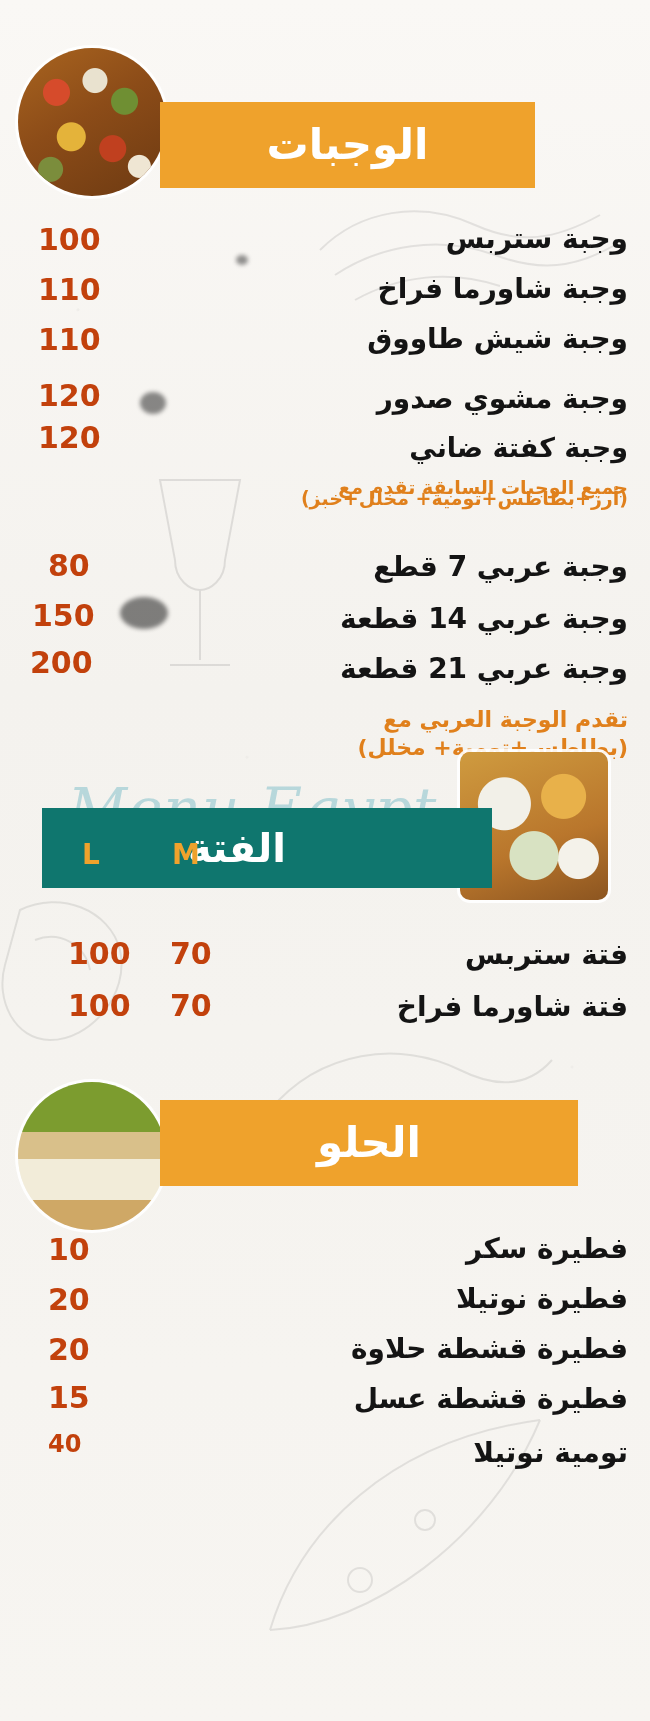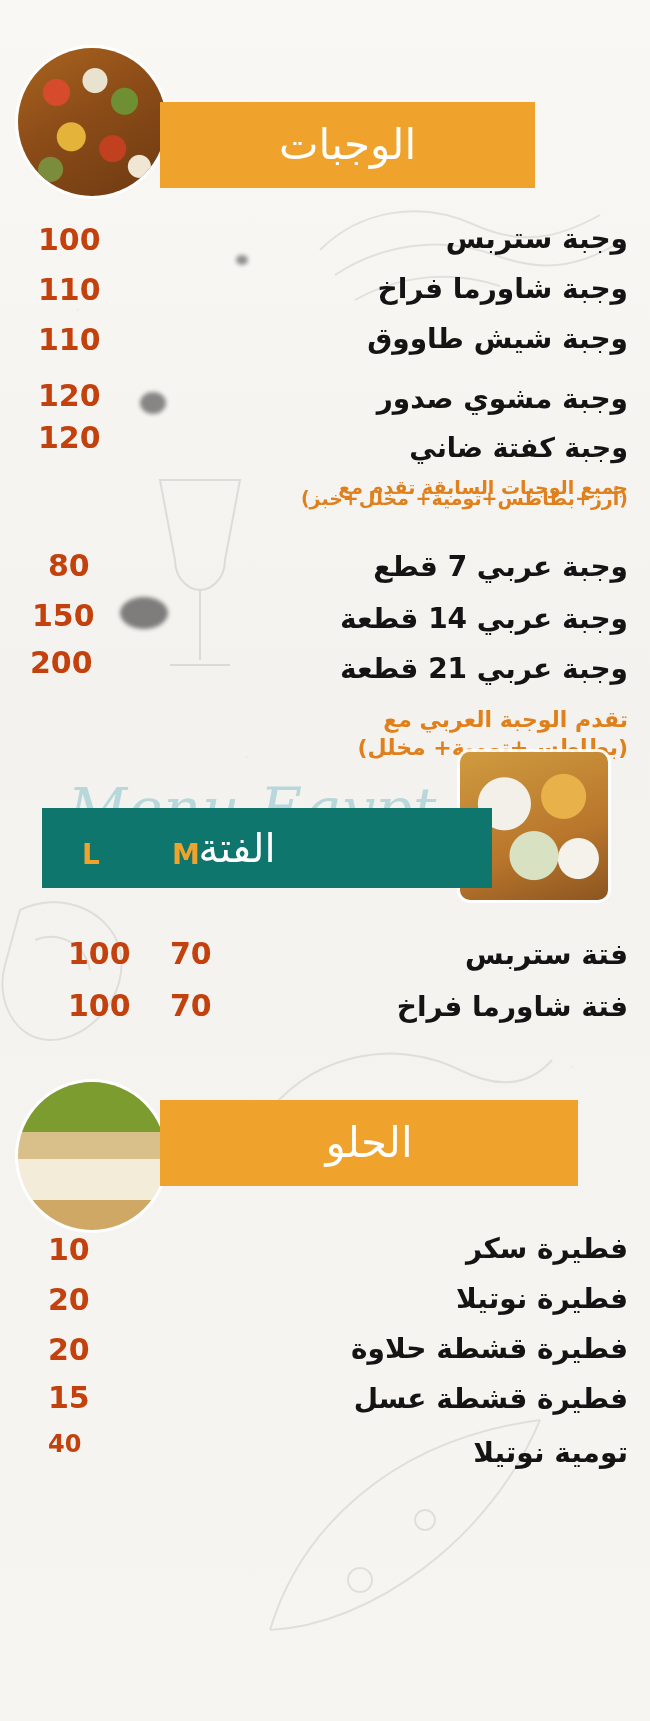--- a/index.html
+++ b/index.html
@@ -41,21 +41,21 @@
   
   .banner {
     position: absolute;
     display: flex;
     align-items: center;
     justify-content: center;
     box-sizing: border-box;
   }
   .banner .title {
     color: #ffffff;
-    font-weight: normal;
+    font-weight: bold;
     letter-spacing: 0;
     line-height: 1;
   }
   .banner-orange { background: #efa22c; }
   .banner-dark  { background: #0f766e; }
 
   .thumb {
     position: absolute;
     border-radius: 50%;
     overflow: hidden;

